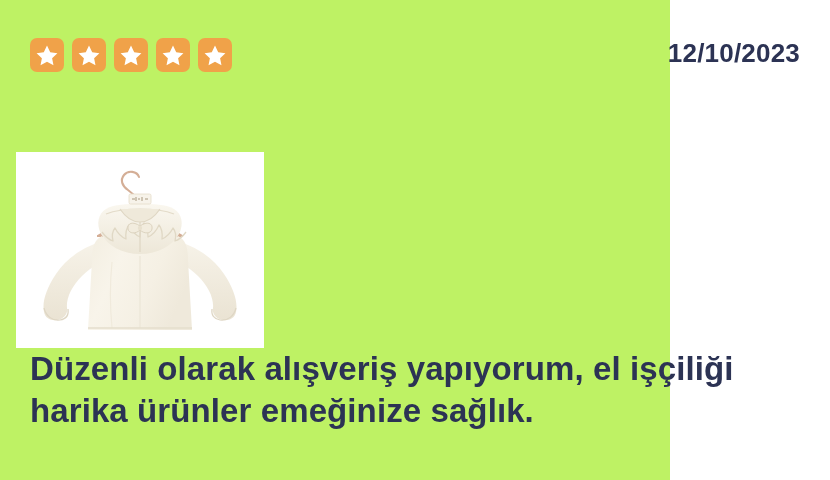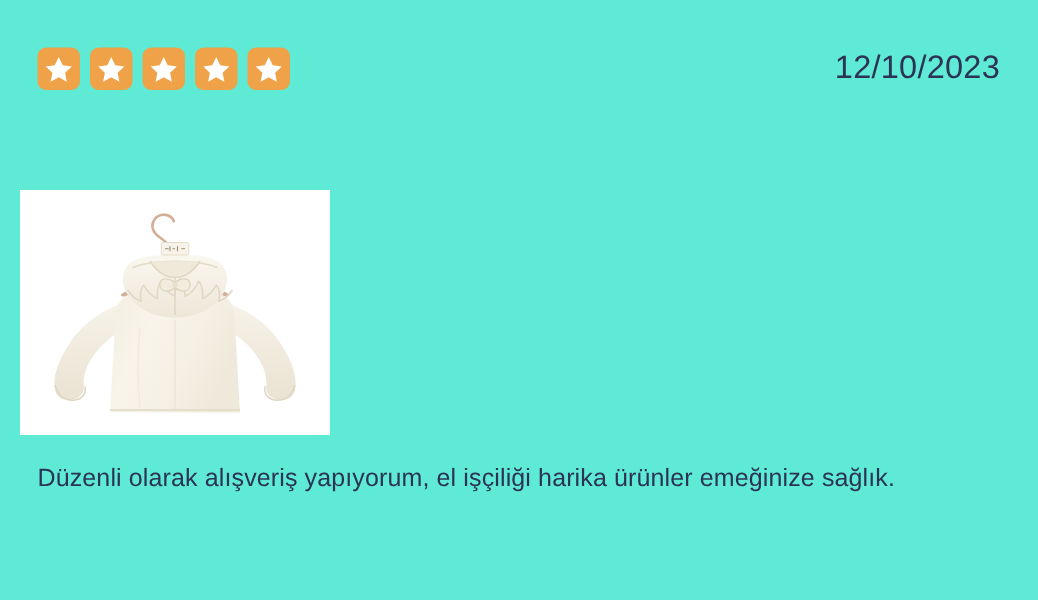--- a/index.html
+++ b/index.html
@@ -10,24 +10,25 @@
   body {
     width: 830px;
     height: 480px;
     font-family: "Liberation Sans", sans-serif;
     -webkit-font-smoothing: antialiased;
     overflow: hidden;
   }
 
   .review-card {
     position: relative;
-    width: 830px;
+    width: 670px;
     height: 480px;
     box-sizing: border-box;
-    background: #5eead4;
+    background: #bef264;
+    font-weight: bold;
   }
 
   
   .review-header {
     position: absolute;
     left: 0;
     top: 0;
     width: 830px;
     height: 100px;
     display: flex;
@@ -89,23 +90,23 @@
   .product-photo svg {
     display: block;
     width: 100%;
     height: 100%;
   }
 
   
   .review-text {
     position: absolute;
     left: 30px;
-    top: 362px;
+    top: 348px;
     width: 776px;
-    font-size: 20px;
+    font-size: 33px;
     line-height: 42px;
     color: #2C3354;
     letter-spacing: 0.1px;
   }
 </style>
 </head>
 <body>
 
 <div class="review-card">
 

